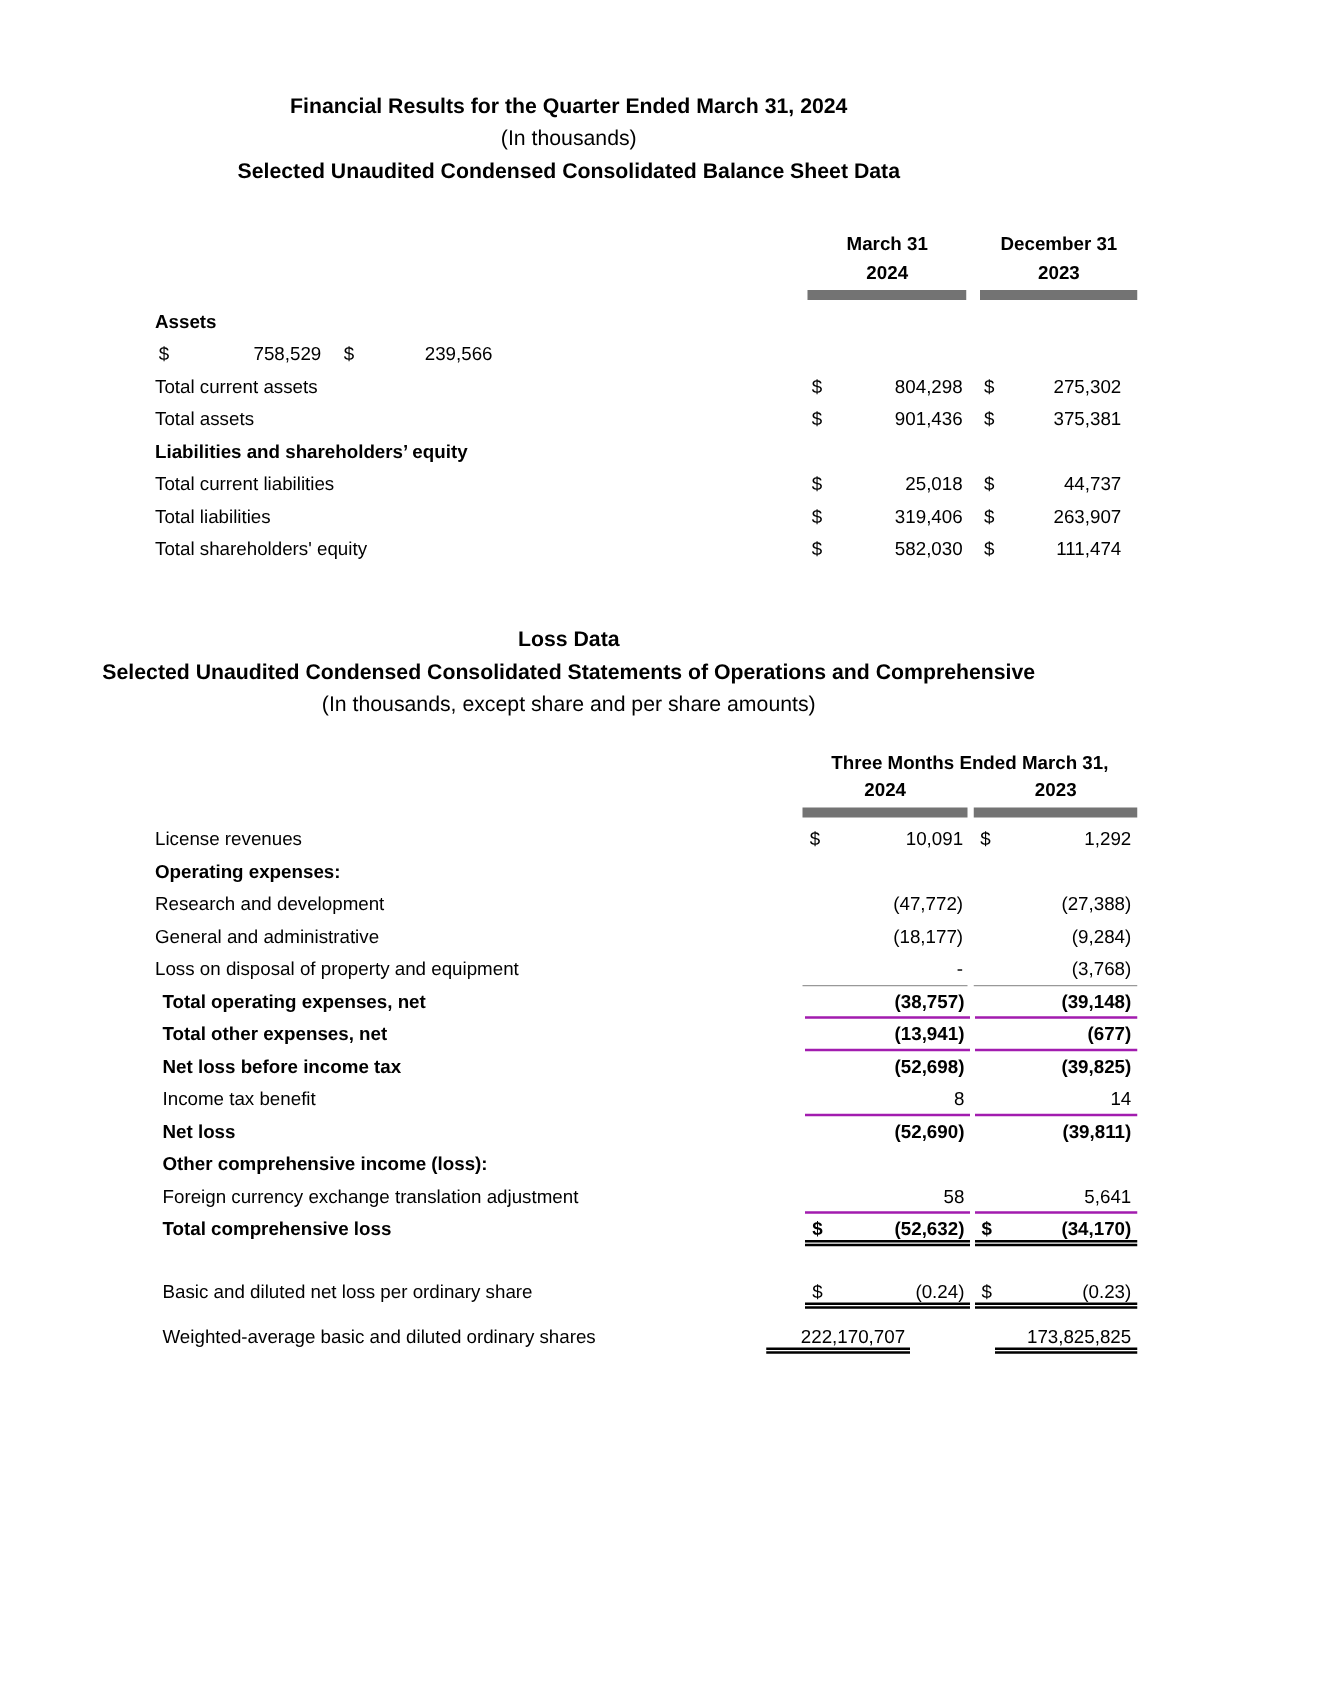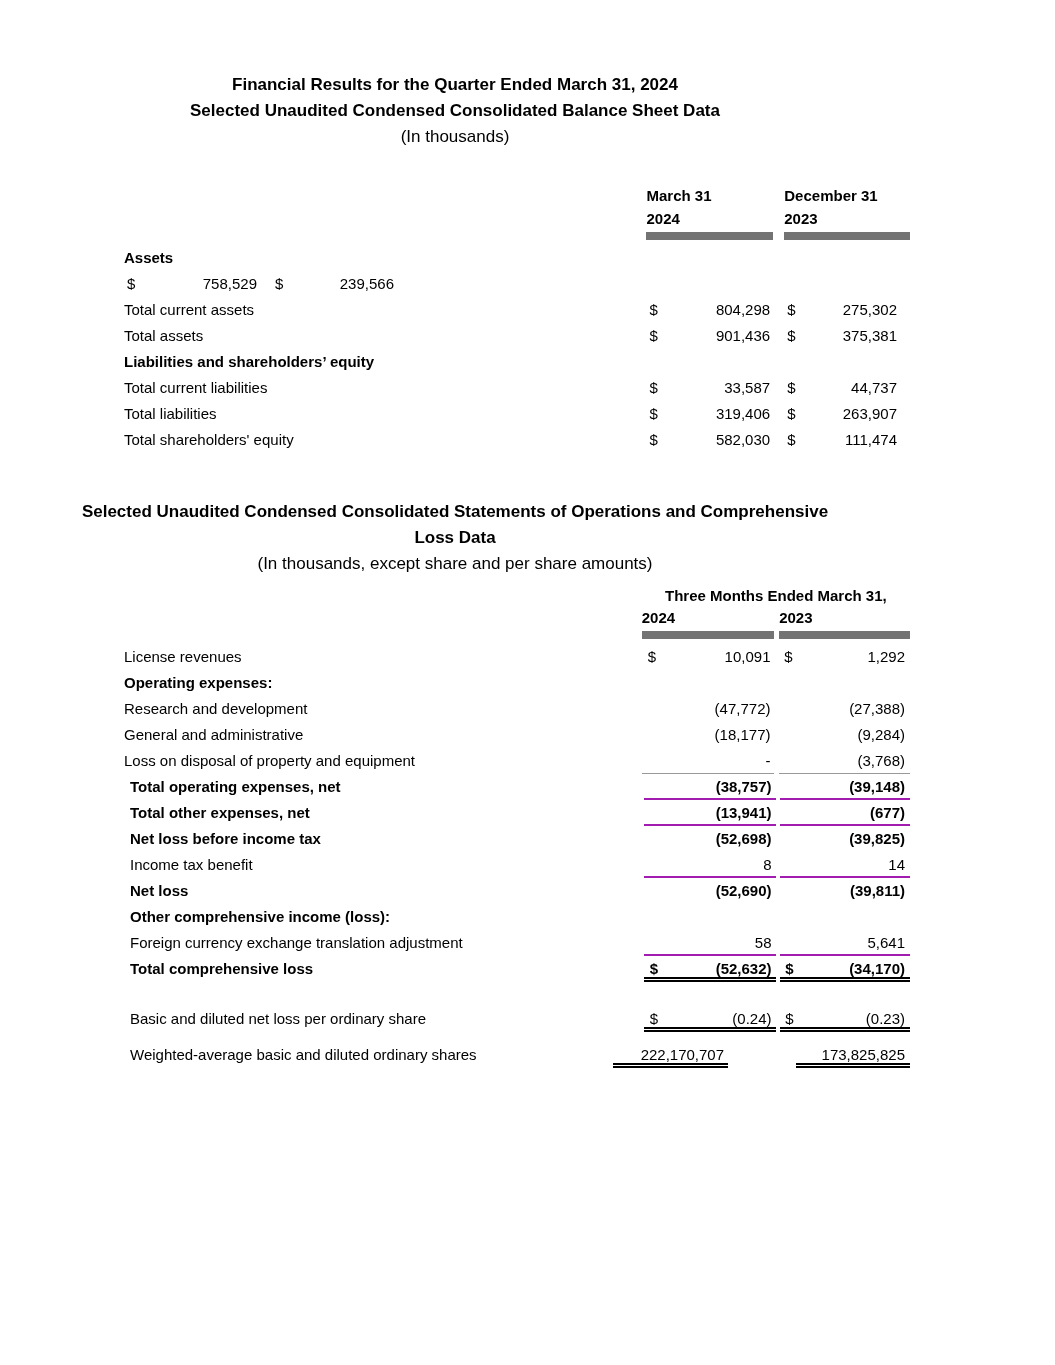--- a/index.html
+++ b/index.html
@@ -40,21 +40,21 @@
   .ops .g1 { width:142px; }
   .ops .colgap { width:5px; }
   .ops .g2 { width:140px; }
   .ops .g1 .cur { padding-left:6px; }
   .ops .g1 .val { padding-right:4px; }
   .ops .g2 .cur { padding-left:5px; }
   .ops .g2 .val { padding-right:5px;text-align:right; }
 
   
   .head-row { height:auto; margin-bottom:5px; }
-  .hgroup { font-weight:bold; font-size:15px; }
+  .hgroup { text-align:center; font-weight:bold; font-size:15px; }
   .hgroup .hl1 { line-height:24px; }
   .hgroup .hl2 { line-height:22px; border-bottom:8px solid #737373; padding-bottom:2px; }
   .bs-hg1 { width:136px; }
   .bs-hg2 { width:135px; }
   .ops-hg1 { width:142px; }
   .ops-hg2 { width:140px; }
   .span-head { width:287px; text-align:center; font-weight:bold; font-size:15px; line-height:22px; }
   .span-row { height:22px; }
 
   
@@ -69,22 +69,22 @@
     background:#e9eaee;
   }
 </style>
 </head>
 <body>
 
 <div class="page">
 
   <div class="title-block bs-titles">
     <div class="doc-title bold">Financial Results for the Quarter Ended March 31, 2024</div>
+    <div class="doc-title">(In thousands)</div>
     <div class="doc-title bold">Selected Unaudited Condensed Consolidated Balance Sheet Data</div>
-    <div class="doc-title">(In thousands)</div>
   </div>
 
   <div class="fin-table bs" style="margin-top:34px;">
     <div class="trow head-row">
       <div class="lbl"></div>
       <div class="hgroup bs-hg1">
         <div class="hl1">March 31</div>
         <div class="hl2">2024</div>
       </div>
       <div class="colgap"></div>
@@ -150,21 +150,21 @@
     <div class="colgap"></div>
     <div class="grp g2">
       <span class="cur"></span>
       <span class="val"></span>
     </div>
   </div>
         <div class="trow">
     <div class="lbl">Total current liabilities</div>
     <div class="grp g1">
       <span class="cur">$</span>
-      <span class="val">33,587</span>
+      <span class="val">25,018</span>
     </div>
     <div class="colgap"></div>
     <div class="grp g2">
       <span class="cur">$</span>
       <span class="val">44,737</span>
     </div>
   </div>
         <div class="trow">
     <div class="lbl">Total liabilities</div>
     <div class="grp g1">
@@ -186,26 +186,26 @@
     <div class="colgap"></div>
     <div class="grp g2">
       <span class="cur">$</span>
       <span class="val">111,474</span>
     </div>
   </div>
       </div>
   </div>
 
   <div class="title-block ops-titles">
+    <div class="doc-title bold">Loss Data</div>
     <div class="doc-title bold">Selected Unaudited Condensed Consolidated Statements of Operations and Comprehensive</div>
-    <div class="doc-title bold">Loss Data</div>
     <div class="doc-title">(In thousands, except share and per share amounts)</div>
   </div>
 
-  <div class="fin-table ops" style="margin-top:8px;">
+  <div class="fin-table ops" style="margin-top:23px;">
     <div class="trow span-row">
       <div class="lbl"></div>
       <div class="span-head">Three Months Ended March 31,</div>
     </div>
     <div class="trow head-row">
       <div class="lbl"></div>
       <div class="hgroup ops-hg1">
         <div class="hl2">2024</div>
       </div>
       <div class="colgap"></div>

